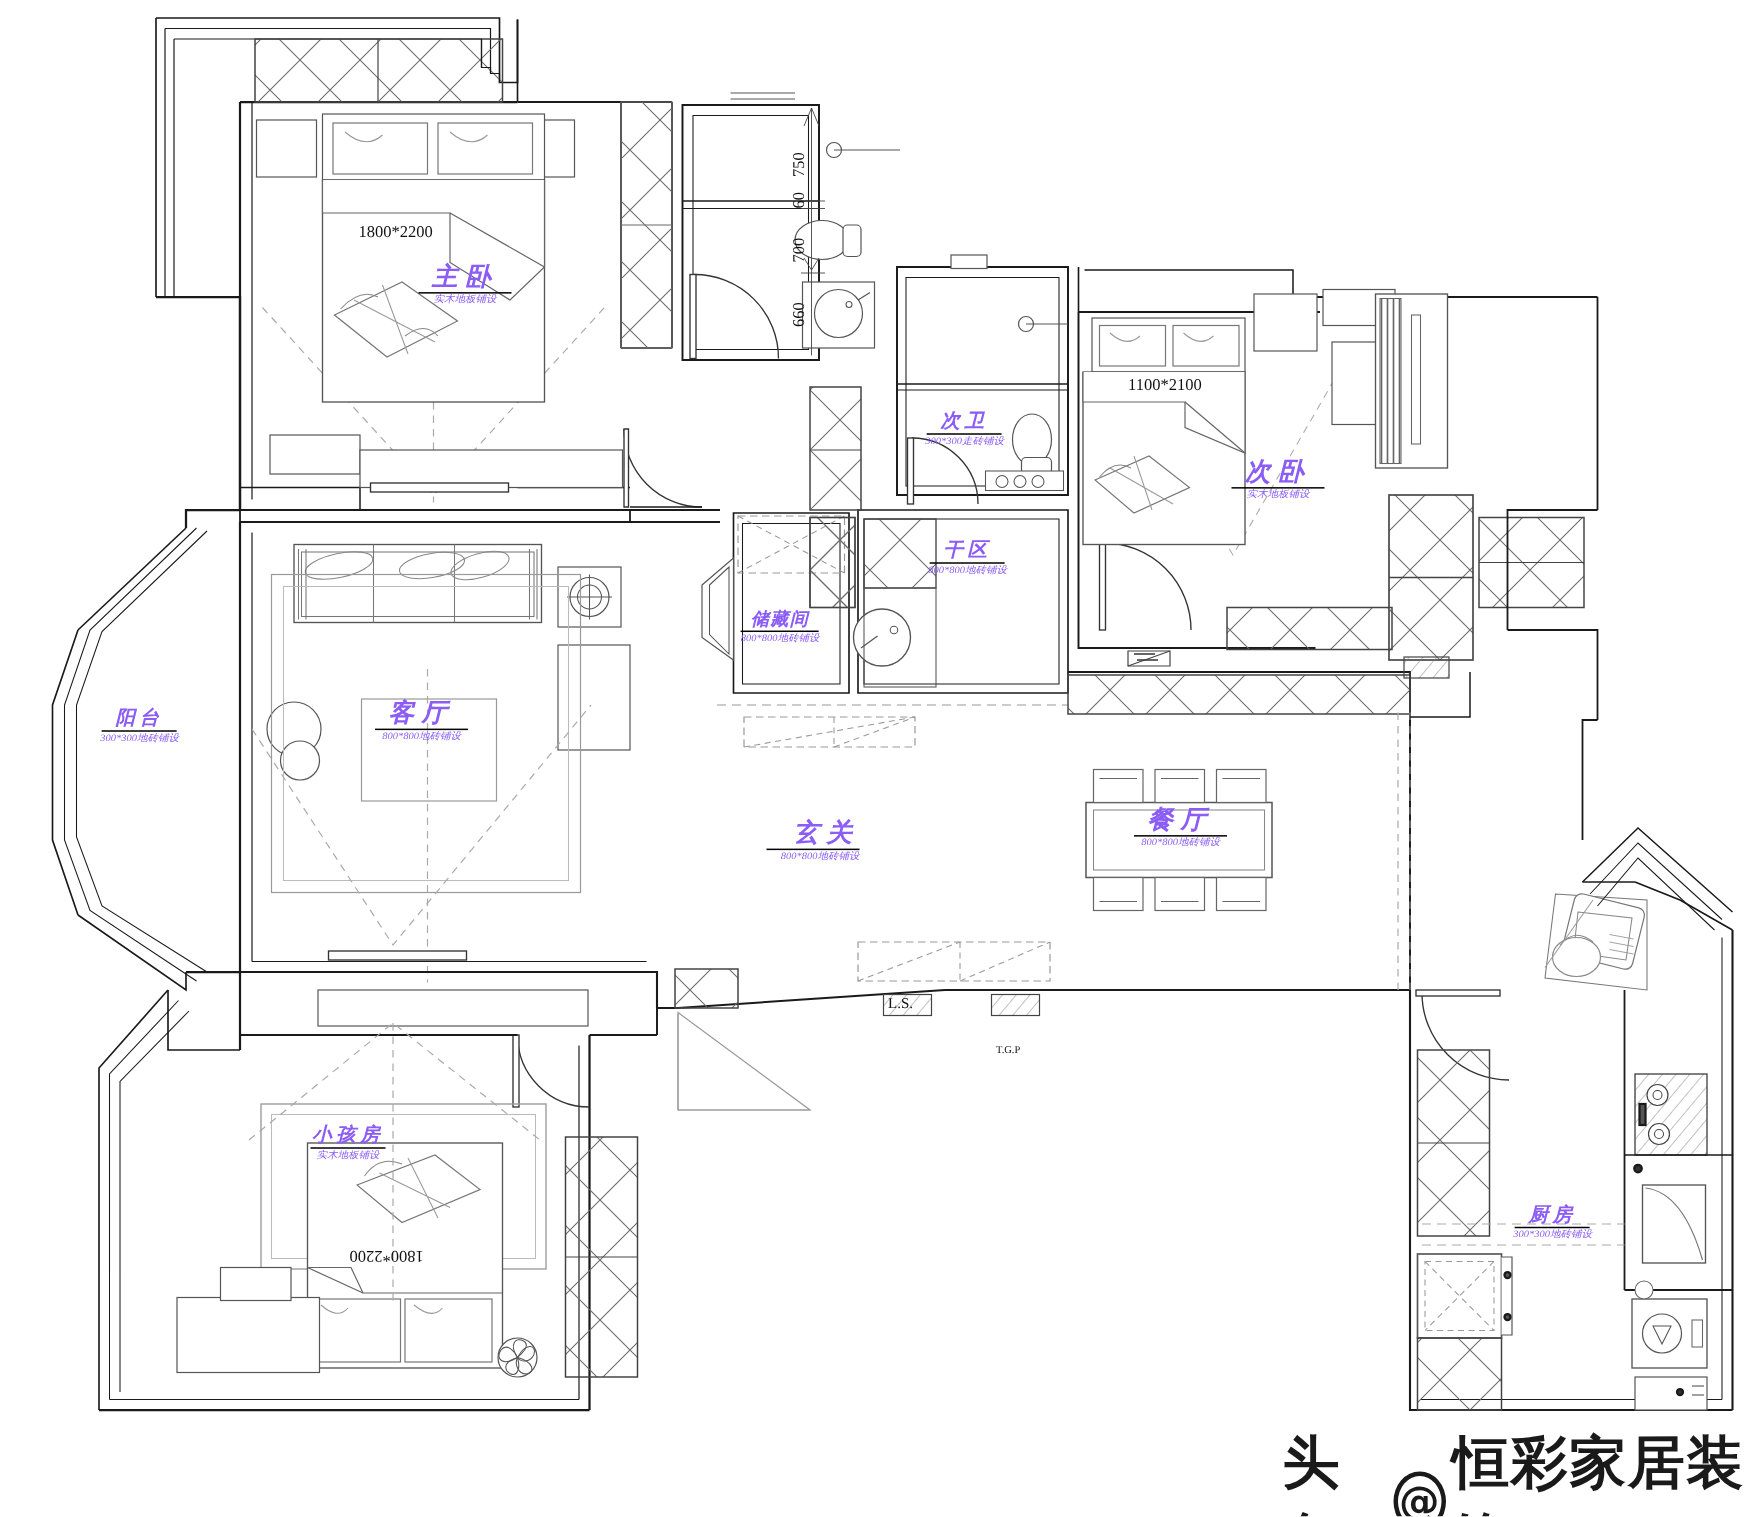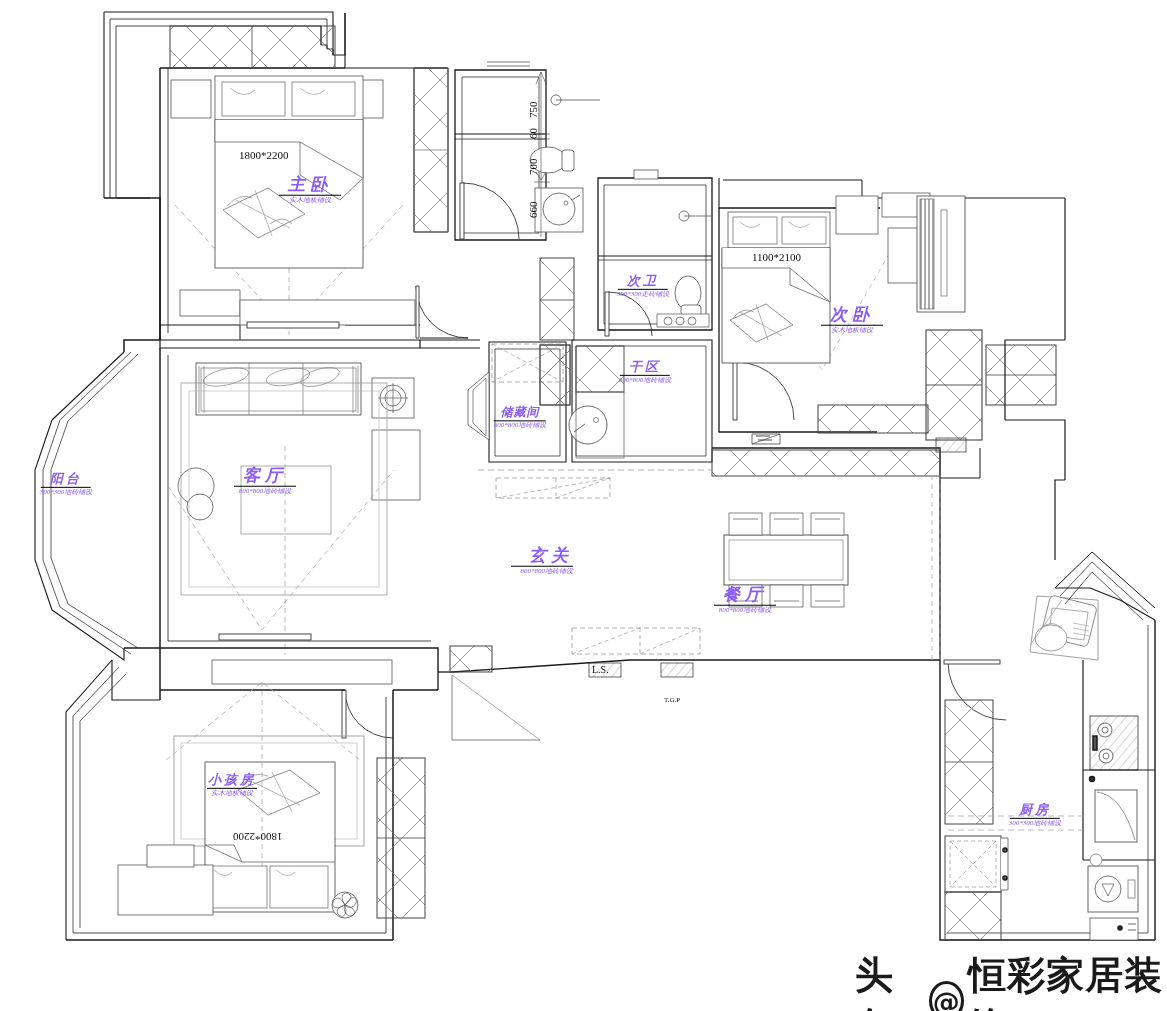--- a/index.html
+++ b/index.html
@@ -521,33 +521,33 @@
     <span class="rl-rule"></span>
     <span class="rl-spec">实木地板铺设</span>
   </div>
 
   <div class="room-label rl-big" style="left:852px; top:320px; transform:translate(-50%,-50%);">
     <span class="rl-name">次卧</span>
     <span class="rl-rule"></span>
     <span class="rl-spec">实木地板铺设</span>
   </div>
 
-  <div class="room-label rl-mid" style="left:232px; top:785px; transform:translate(-50%,-50%);text-align:center;">
+  <div class="room-label rl-mid" style="left:232px; top:762px; transform:translate(-50%,-50%);text-align:center;">
     <span class="rl-name">小孩房</span>
     <span class="rl-rule"></span>
     <span class="rl-spec">实木地板铺设</span>
   </div>
 
-  <div class="room-label rl-big" style="left:265px; top:481px; transform:translate(-50%,-50%);">
+  <div class="room-label rl-big" style="left:281px; top:481px; transform:translate(-50%,-50%);">
     <span class="rl-name">客厅</span>
     <span class="rl-rule"></span>
     <span class="rl-spec">800*800地砖铺设</span>
   </div>
 
-  <div class="room-label rl-big" style="left:745px; top:552px; transform:translate(-50%,-50%);margin-top:48px;">
+  <div class="room-label rl-big" style="left:787px; top:552px; transform:translate(-50%,-50%);">
     <span class="rl-name">餐厅</span>
     <span class="rl-rule"></span>
     <span class="rl-spec">800*800地砖铺设</span>
   </div>
 
   <div class="room-label rl-big" style="left:542px; top:561px; transform:translate(-50%,-50%);text-align:right;">
     <span class="rl-name">玄关</span>
     <span class="rl-rule"></span>
     <span class="rl-spec">800*800地砖铺设</span>
   </div>
@@ -563,21 +563,21 @@
     <span class="rl-rule"></span>
     <span class="rl-spec">800*800地砖铺设</span>
   </div>
 
   <div class="room-label rl-mid" style="left:645px; top:372px; transform:translate(-50%,-50%);">
     <span class="rl-name">干区</span>
     <span class="rl-rule"></span>
     <span class="rl-spec">800*800地砖铺设</span>
   </div>
 
-  <div class="room-label rl-mid" style="left:66px; top:484px; transform:translate(-50%,-50%);">
+  <div class="room-label rl-mid" style="left:93px; top:484px; transform:translate(-50%,-50%);">
     <span class="rl-name">阳台</span>
     <span class="rl-rule"></span>
     <span class="rl-spec">300*300地砖铺设</span>
   </div>
 
   <div class="room-label rl-mid" style="left:1035px; top:815px; transform:translate(-50%,-50%);">
     <span class="rl-name">厨房</span>
     <span class="rl-rule"></span>
     <span class="rl-spec">300*300地砖铺设</span>
   </div>

